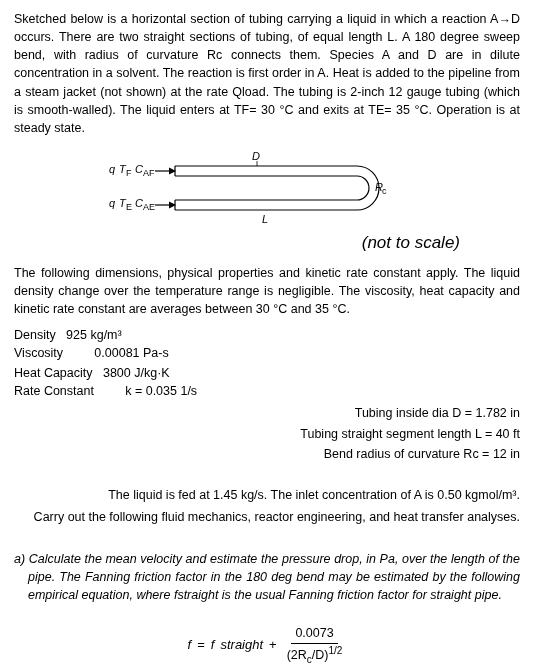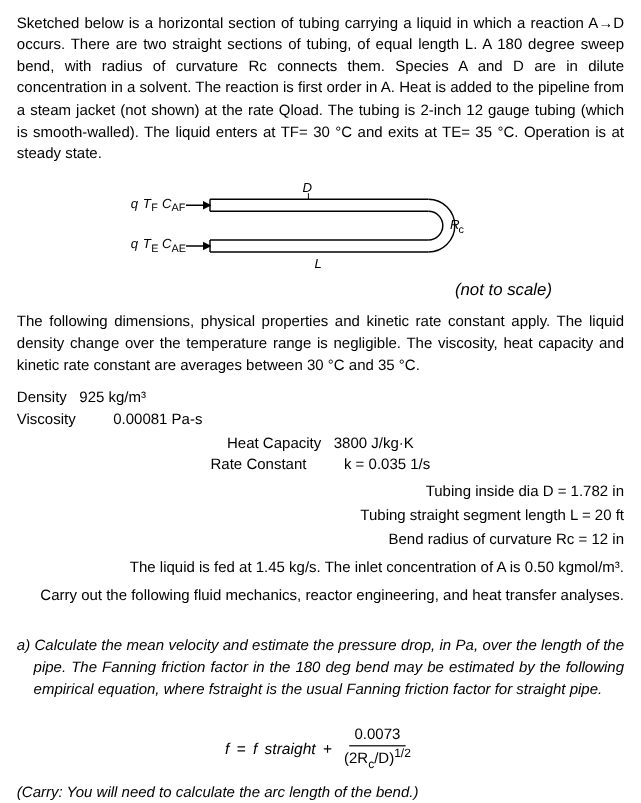--- a/index.html
+++ b/index.html
@@ -24,21 +24,21 @@
     }
     .diagram-svg {
       width: 320px;
       height: 80px;
     }
     .not-to-scale {
       text-align: right;
       font-style: italic;
       margin-bottom: 8px;
       padding-right: 60px;
-      font-size: 14px;
+      font-size: 17px;
     }
     .following-text {
       margin-bottom: 8px;
       text-align: justify;
     }
     .two-col {
       display: grid;
       grid-template-columns: 1fr;
       margin-bottom: 2px;
     }
@@ -142,34 +142,34 @@
   <div>
     <span>Density</span>&nbsp;&nbsp;
     <span>925 kg/m³</span>
   </div>
   <div>
     <span>Viscosity</span>&nbsp;&nbsp;&nbsp;&nbsp;&nbsp;&nbsp;&nbsp;&nbsp;
     <span>0.00081 Pa-s</span>
   </div>
 </div>
 
-<div class="two-col" style="margin-bottom:4px;text-align:center;">
+<div class="two-col" style="margin-bottom:4px;">
   <div>
     <span>Heat Capacity</span>&nbsp;&nbsp;
     <span>3800 J/kg·K</span>
   </div>
   <div>
     <span>Rate Constant</span>&nbsp;&nbsp;&nbsp;&nbsp;&nbsp;&nbsp;&nbsp;&nbsp;
     <span>k = 0.035 1/s</span>
   </div>
 </div>
 
 <p class="single-line">Tubing inside dia D =  1.782 in</p>
-<p class="single-line">Tubing straight segment length L = 20 ft</p>
-<p class="single-line" style="margin-bottom:6px;">Bend radius of curvature  Rc = 12 in</p>
+<p class="single-line">Tubing straight segment length L = 40 ft</p>
+<p class="single-line" style="margin-bottom:23px;">Bend radius of curvature  Rc = 12 in</p>
 
 <p class="single-line" style="margin-bottom:4px;">The liquid is fed at 1.45 kg/s.  The inlet concentration of A is 0.50 kgmol/m³.</p>
 <p class="single-line" style="margin-bottom:24px;">Carry out the following fluid mechanics, reactor engineering, and heat transfer analyses.</p>
 
 <p class="question-a">a)  Calculate the mean velocity and estimate the pressure drop, in Pa, over the length of the pipe.  The Fanning friction factor in the 180 deg bend may be estimated by the following empirical equation, where fstraight is the usual Fanning friction factor for straight pipe.</p>
 
 <div class="formula-area">
   <span class="formula-line">
     <span style="font-style:italic;">f</span>
     <span>=</span>

